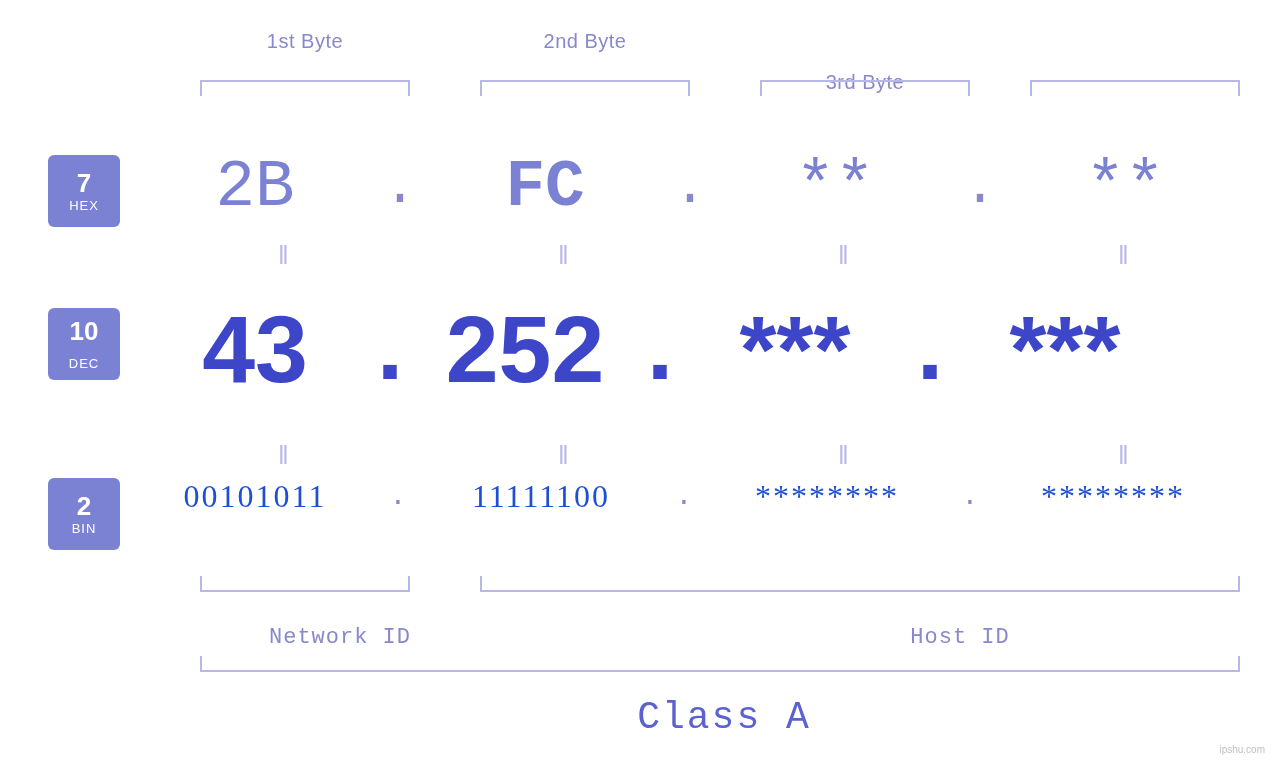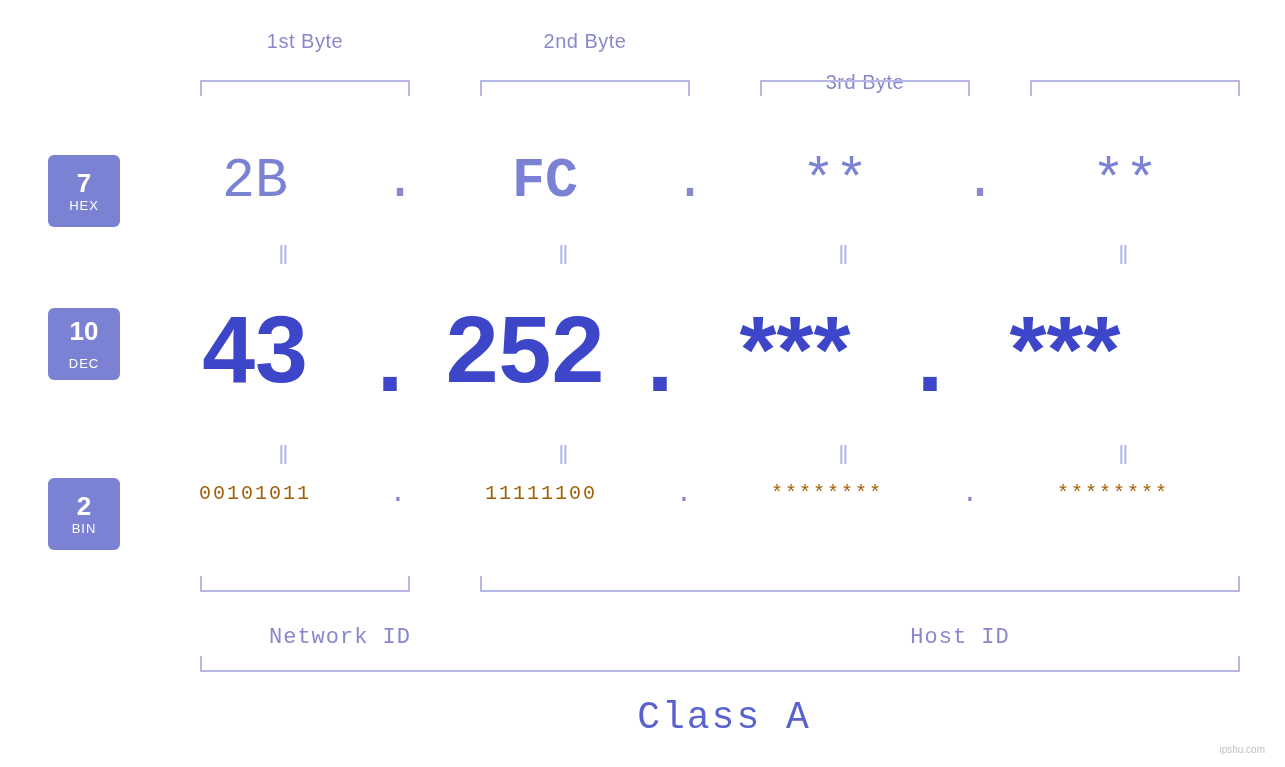--- a/index.html
+++ b/index.html
@@ -93,37 +93,37 @@
       content: '';
       position: absolute;
       right: 0; top: 0;
       width: 2px; height: 16px;
       background: #b8b8e8;
     }
 
     
     .val-hex {
       color: #7b82d4;
-      font-size: 55px;
+      font-size: 66px;
       font-family: 'Courier New', Courier, monospace;
       text-align: center;
     }
 
     .val-dec {
       color: #3d45c8;
       font-size: 95px;
       font-weight: bold;
       font-family: Arial, sans-serif;
       text-align: center;
     }
 
     .val-bin {
-      color: #a16207;
-      font-size: 20px;
-      font-family: Liberation Mono, monospace;
+      color: #1d4ed8;
+      font-size: 32px;
+      font-family: Liberation Serif, serif;
       text-align: center;
       letter-spacing: 2px;
     }
 
     .dot-hex {
       color: #8888cc;
       font-size: 55px;
       margin: 0 10px;
     }
 
@@ -282,21 +282,21 @@
     <div style="width:210px; text-align:center;" class="val-hex">**</div>
   </div>
 
   <div style="position:absolute; top:240px; left:150px; right:0;">
     <span style="position:absolute; left:128px; color:#b8b8e8; font-size:26px; font-family:Arial;">‖</span>
     <span style="position:absolute; left:408px; color:#b8b8e8; font-size:26px; font-family:Arial;">‖</span>
     <span style="position:absolute; left:688px; color:#b8b8e8; font-size:26px; font-family:Arial;">‖</span>
     <span style="position:absolute; left:968px; color:#b8b8e8; font-size:26px; font-family:Arial;">‖</span>
   </div>
 
-  <div style="position:absolute; top:295px; left:150px; right:0; display:flex; align-items:flex-end;">
+  <div style="position:absolute; top:295px; left:150px; right:0; display:flex; align-items:center;">
     <div style="width:210px; text-align:center;" class="val-dec">43</div>
     <div style="width:60px; text-align:center;" class="dot-dec">.</div>
     <div style="width:210px; text-align:center;" class="val-dec">252</div>
     <div style="width:60px; text-align:center;" class="dot-dec">.</div>
     <div style="width:210px; text-align:center;" class="val-dec">***</div>
     <div style="width:60px; text-align:center;" class="dot-dec">.</div>
     <div style="width:210px; text-align:center;" class="val-dec">***</div>
   </div>
 
   <div style="position:absolute; top:440px; left:150px; right:0;">

